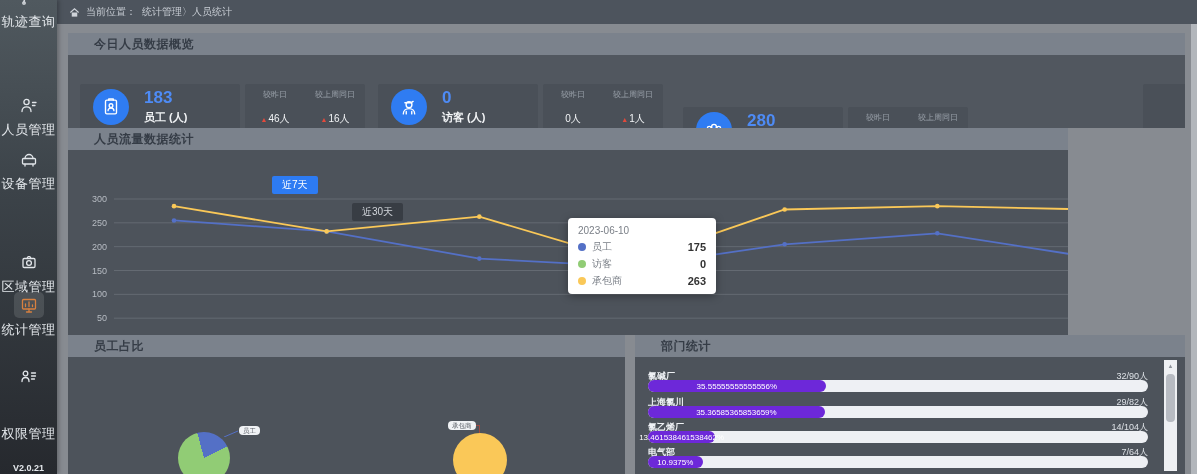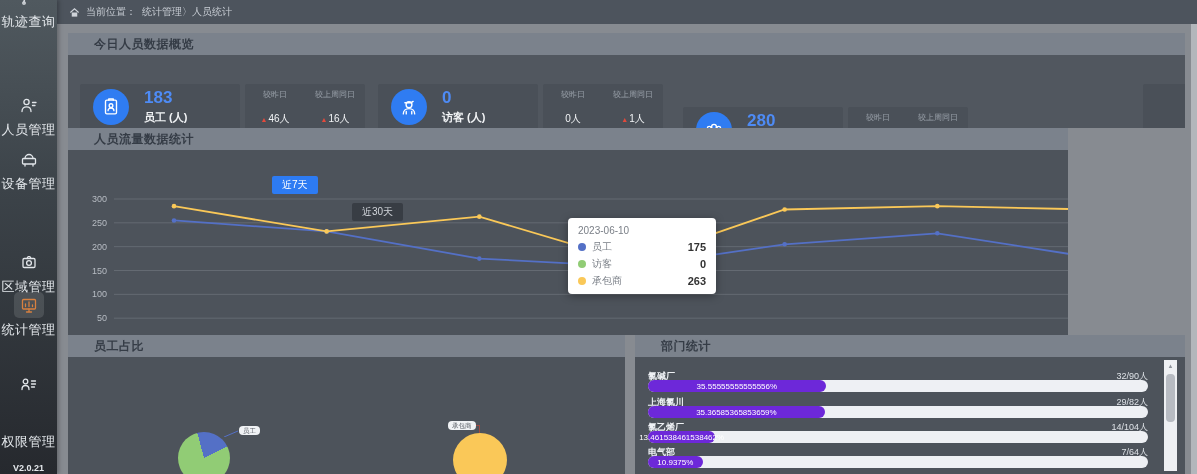--- a/index.html
+++ b/index.html
@@ -143,21 +143,21 @@
       <div class="side-item active" style="top: 292px;">
         <span class="icon-wrap">
           <svg width="20" height="20" viewBox="0 0 20 20" fill="none" stroke="currentColor" stroke-width="1.3" stroke-linecap="round" stroke-linejoin="round">
             <rect x="3.5" y="4.5" width="13" height="9.5" rx="1"></rect>
             <path d="M6.5 11.5 v-2.5 M10 11.5 v-4.5 M13.5 11.5 v-1.5"></path>
             <path d="M7.5 17 h5 M10 14 v3"></path>
           </svg>
         </span>
         <span class="lbl">统计管理</span>
       </div>
-      <div class="side-item" style="top: 372px; gap: 35px;">
+      <div class="side-item" style="top: 364px; gap: 35px;">
         <span class="icon-wrap">
           <svg width="20" height="20" viewBox="0 0 20 20" fill="none" stroke="currentColor" stroke-width="1.3" stroke-linecap="round" stroke-linejoin="round">
             <circle cx="6.5" cy="6.5" r="2.3"></circle>
             <path d="M3 14.5 c0-2.6 1.6-4 3.5-4 s3.5 1.4 3.5 4"></path>
             <path d="M12.5 6 h4 M12.5 9 h4 M12.5 12 h3"></path>
           </svg>
         </span>
         <span class="lbl">权限管理</span>
       </div>
     </aside>

